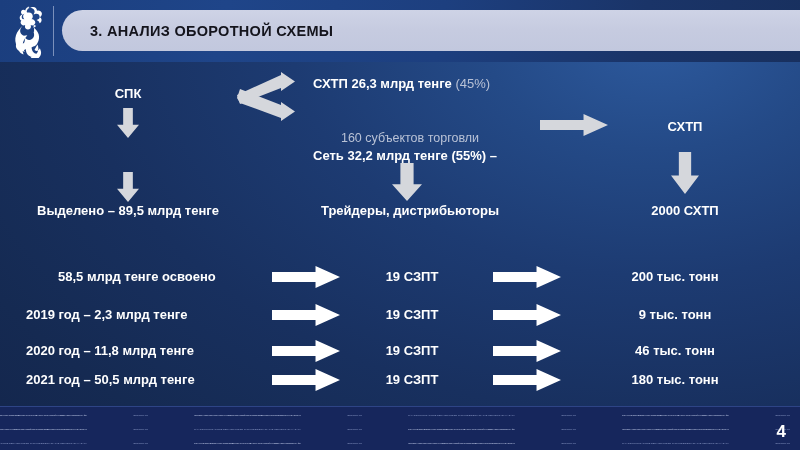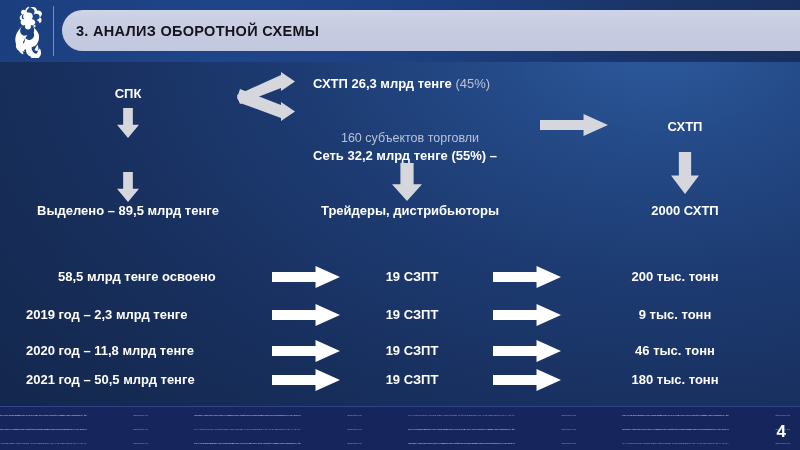--- a/index.html
+++ b/index.html
@@ -44,21 +44,21 @@
     position: absolute;
     left: 62px; top: 10px;
     width: 744px; height: 41px;
     background: linear-gradient(180deg, #ced3e6 0%, #c6cbe0 50%, #c2c8de 100%);
     border-radius: 21px 0 0 21px;
     display: flex;
     align-items: center;
   }
 
   #title-text {
-    margin-left: 14px;
+    margin-left: 28px;
     font-size: 14.5px;
     font-weight: bold;
     letter-spacing: 0.3px;
     color: #14141c;
     white-space: nowrap;
   }
 
   
   .lbl {
     position: absolute;

